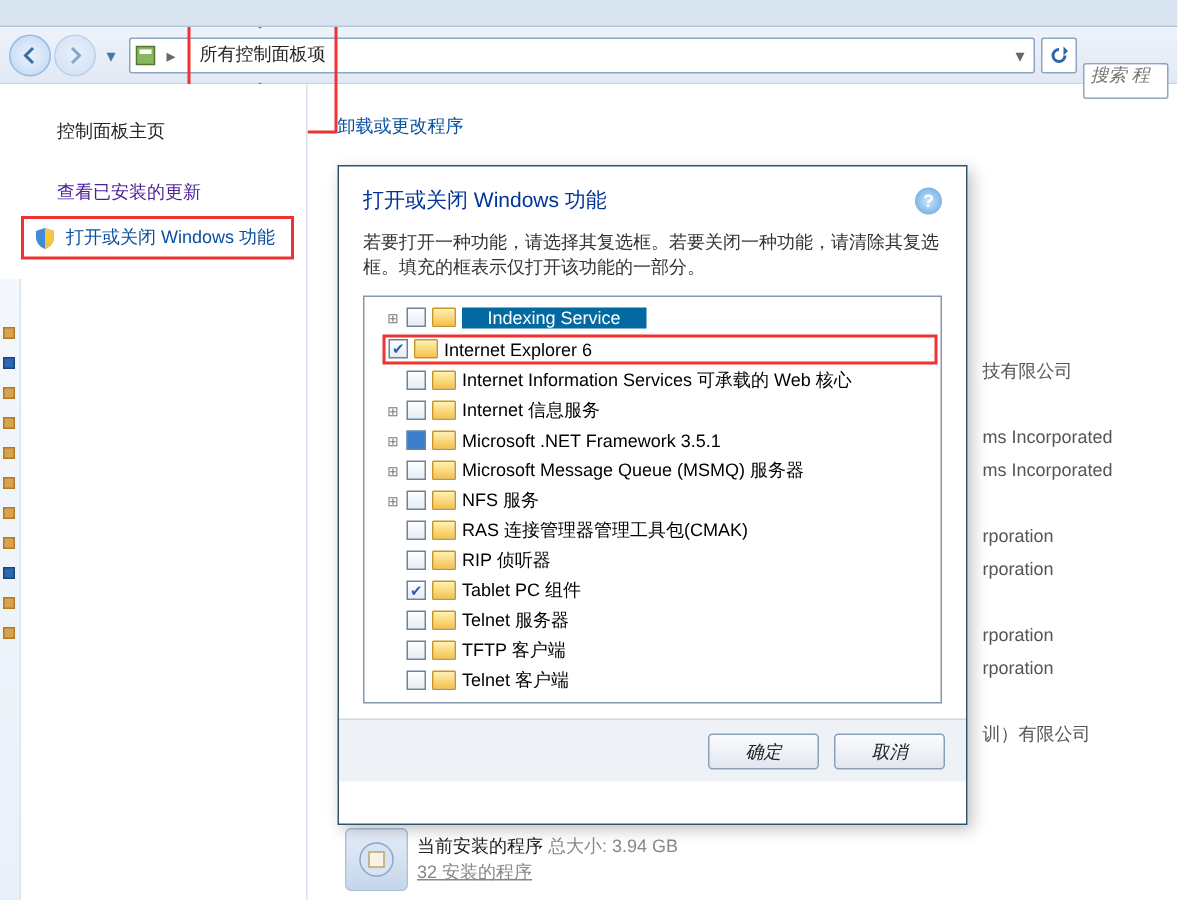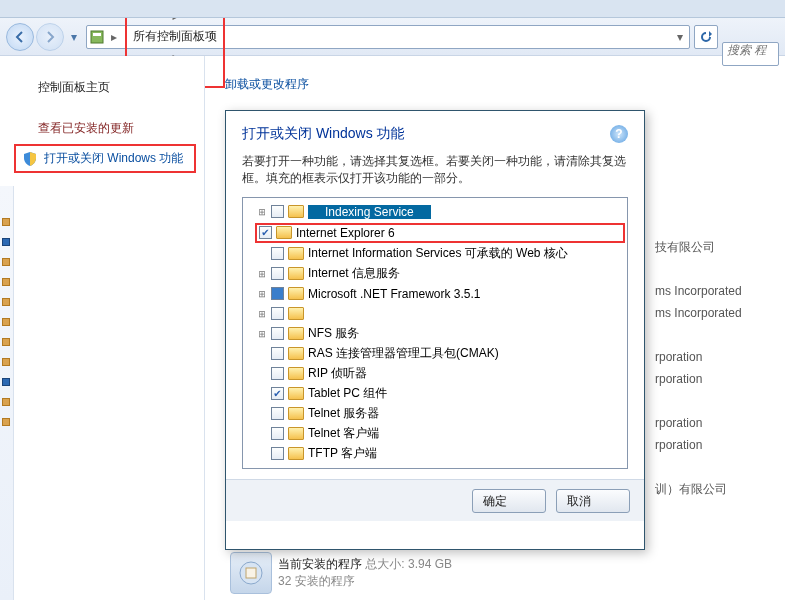--- a/index.html
+++ b/index.html
@@ -18,40 +18,40 @@
 .breadcrumb-inner { border: 2px solid #e33; margin-left: 4px; padding: 1px 6px; display:flex; align-items:center; gap:6px;flex-direction:column; }
 .bc-item { color: #222; }
 .bc-sep { color:#666; font-size:10px; }
 .refresh-btn { width: 24px; height: 24px; background: #fff; border: 1px solid #8fa6c3; border-radius: 2px; display:flex; align-items:center; justify-content:center; color:#3a6da8; }
 .search-box { width: 57px; height: 24px; background:#fff; border:1px solid #8fa6c3; border-radius:2px; margin-left:4px; display:flex; align-items:flex-start; padding:0 4px; overflow:hidden;margin-top:35px; }
 .search-box input { border:none; outline:none; color:#999; font-style:italic; width:100%; }
 
 
 .body-area { position: relative; display:flex; height: calc(100% - 56px); }
 .sidebar { width: 205px; border-right: 1px solid #d9e2ee; padding: 18px 0 0 0; background:#fff; }
-.side-link { color:#7f1d1d; padding:5px 0 5px 38px; cursor:pointer; }
+.side-link { color:#4c1d95; padding:5px 0 5px 38px; cursor:pointer; }
 .side-link.hdr { color:#222; font-weight:normal; }
 .side-linkbox { border:2px solid #e33; margin:2px 8px 0 14px; padding:4px 6px; display:flex; align-items:center; gap:6px; color:#0a4fa0; }
 .shield { width:16px; height:16px; display:inline-block; }
 
 .main { flex:1; padding: 20px 10px 0 20px; position:relative; }
 .main-title { color:#0a4fa0; font-size:12px; margin-bottom:6px; }
 .sidecol-strip { position:absolute; left:0; top:130px; bottom:0; width:14px; background:linear-gradient(#f4f7fc,#eaf0f9); border-right:1px solid #d9e2ee; }
 .sidecol-dots { position:absolute; left:2px; top:150px; width:10px; }
 .dot { width:8px; height:8px; margin:12px 0; background:#d9a24f; border:1px solid #b37a22; }
 .dot.blue { background:#2c69b3; border-color:#1a447a; }
 
 .rightlist { position:absolute; right:10px; top:180px; width:120px; color:#555; line-height:22px; }
 
 
 .status-row { position:absolute; left:230px; bottom:6px; display:flex; align-items:center; gap:6px; }
 .status-icon { width:42px; height:42px; background:linear-gradient(#e6eef8,#c5d6ea); border:1px solid #a9c0dc; border-radius:4px; display:flex; align-items:center; justify-content:center; }
 .status-text .l1 { color:#222; }
 .status-text .l1 .muted { color:#888; }
-.status-text .l2 { color:#888; }
+.status-text .l2 { color:#888;text-decoration:underline; }
 
 
 .dialog { position:absolute; left:225px; top:110px; width:420px; height:440px; background:#fff; border:1px solid #2f556d; box-shadow:3px 3px 10px rgba(0,0,0,.25); }
 .dlg-title { height:28px; background:linear-gradient(#f6fafd,#dce8f5); border-bottom:1px solid #b9cde2; display:flex; align-items:center; padding:0 6px; }
 .dlg-title-icon { width:16px; height:16px; display:inline-block; margin-right:6px; }
 .dlg-title-text { flex:1; color:#000; }
 .dlg-ctl { display:flex; gap:0; }
 .dlg-btn { width:30px; height:20px; border:1px solid #7a94b2; background:linear-gradient(#f4f8fd,#d7e4f3); display:flex; align-items:center; justify-content:center; color:#355; font-size:11px; }
 .dlg-btn.close { background:linear-gradient(#f07a6a,#d64530); border-color:#a02e1e; color:#fff; width:44px; }
 
@@ -65,21 +65,21 @@
 .expander { width:10px; color:#777; font-size:9px; text-align:center; }
 .expander.none { visibility:hidden; }
 .chk { width:13px; height:13px; border:1px solid #6f8299; background:linear-gradient(#fdfefe,#e6edf5); display:flex; align-items:center; justify-content:center; font-size:10px; color:#2a5fb0; }
 .chk.filled { background:#3a7ecb; }
 .fld { width:16px; height:13px; background:linear-gradient(#fff2b0,#f5c14e); border:1px solid #c8952a; border-radius:1px; }
 .tree-label { color:#000; }
 .hl-blue { background:#0369a1; color:#fff; padding:0 17px; }
 .redbox-row { border:2px solid #e33; padding:0 2px; margin:1px 0; display:flex; align-items:center; gap:4px; height:20px; margin-left:10px; }
 
 .dlg-footer { height:42px; background:#eef2f7; border-top:1px solid #cfd9e6; display:flex; align-items:center; justify-content:flex-end; gap:10px; padding:0 14px; }
-.win-btn { min-width:74px; height:24px; background:linear-gradient(#fbfcfe,#e1e7ef); border:1px solid #8b9fb7; border-radius:3px; color:#222; text-align:left; line-height:22px; padding:0 10px; cursor:pointer; }
+.win-btn { min-width:74px; height:24px; background:linear-gradient(#fbfcfe,#e1e7ef); border:1px solid #8b9fb7; border-radius:3px; color:#222; text-align:center; line-height:22px; padding:0 10px; cursor:pointer;font-style:italic; }
 </style>
 </head>
 <body>
 
 <div class="window-top"></div>
 
 <div class="navbar">
   <div class="nav-btn">
     <svg width="12" height="12" viewBox="0 0 12 12">
         <path d="M8 1 L3 6 L8 11" stroke="currentColor" stroke-width="2" fill="none"></path>
@@ -223,20 +223,21 @@
         <div class="tree-row">
           <span class="expander">⊞</span>
           <span class="chk filled"></span>
           <span class="fld"></span>
           <span class="tree-label">Microsoft .NET Framework 3.5.1</span>
         </div>
         <div class="tree-row">
           <span class="expander">⊞</span>
           <span class="chk"></span>
           <span class="fld"></span>
+          <span class="tree-label">Microsoft Message Queue (MSMQ) 服务器</span>
         </div>
         <div class="tree-row">
           <span class="expander">⊞</span>
           <span class="chk"></span>
           <span class="fld"></span>
           <span class="tree-label">NFS 服务</span>
         </div>
         <div class="tree-row">
           <span class="expander none">⊞</span>
           <span class="chk"></span>
@@ -258,27 +259,27 @@
         <div class="tree-row">
           <span class="expander none">⊞</span>
           <span class="chk"></span>
           <span class="fld"></span>
           <span class="tree-label">Telnet 服务器</span>
         </div>
         <div class="tree-row">
           <span class="expander none">⊞</span>
           <span class="chk"></span>
           <span class="fld"></span>
+          <span class="tree-label">TFTP 客户端</span>
+        </div>
+        <div class="tree-row">
+          <span class="expander none">⊞</span>
+          <span class="chk"></span>
+          <span class="fld"></span>
           <span class="tree-label">Telnet 客户端</span>
-        </div>
-        <div class="tree-row">
-          <span class="expander none">⊞</span>
-          <span class="chk"></span>
-          <span class="fld"></span>
-          <span class="tree-label">TFTP 客户端</span>
         </div>
       </div>
   </div>
 
   <div class="dlg-footer">
     <div class="win-btn">确定</div>
     <div class="win-btn">取消</div>
   </div>
 </div>
 

